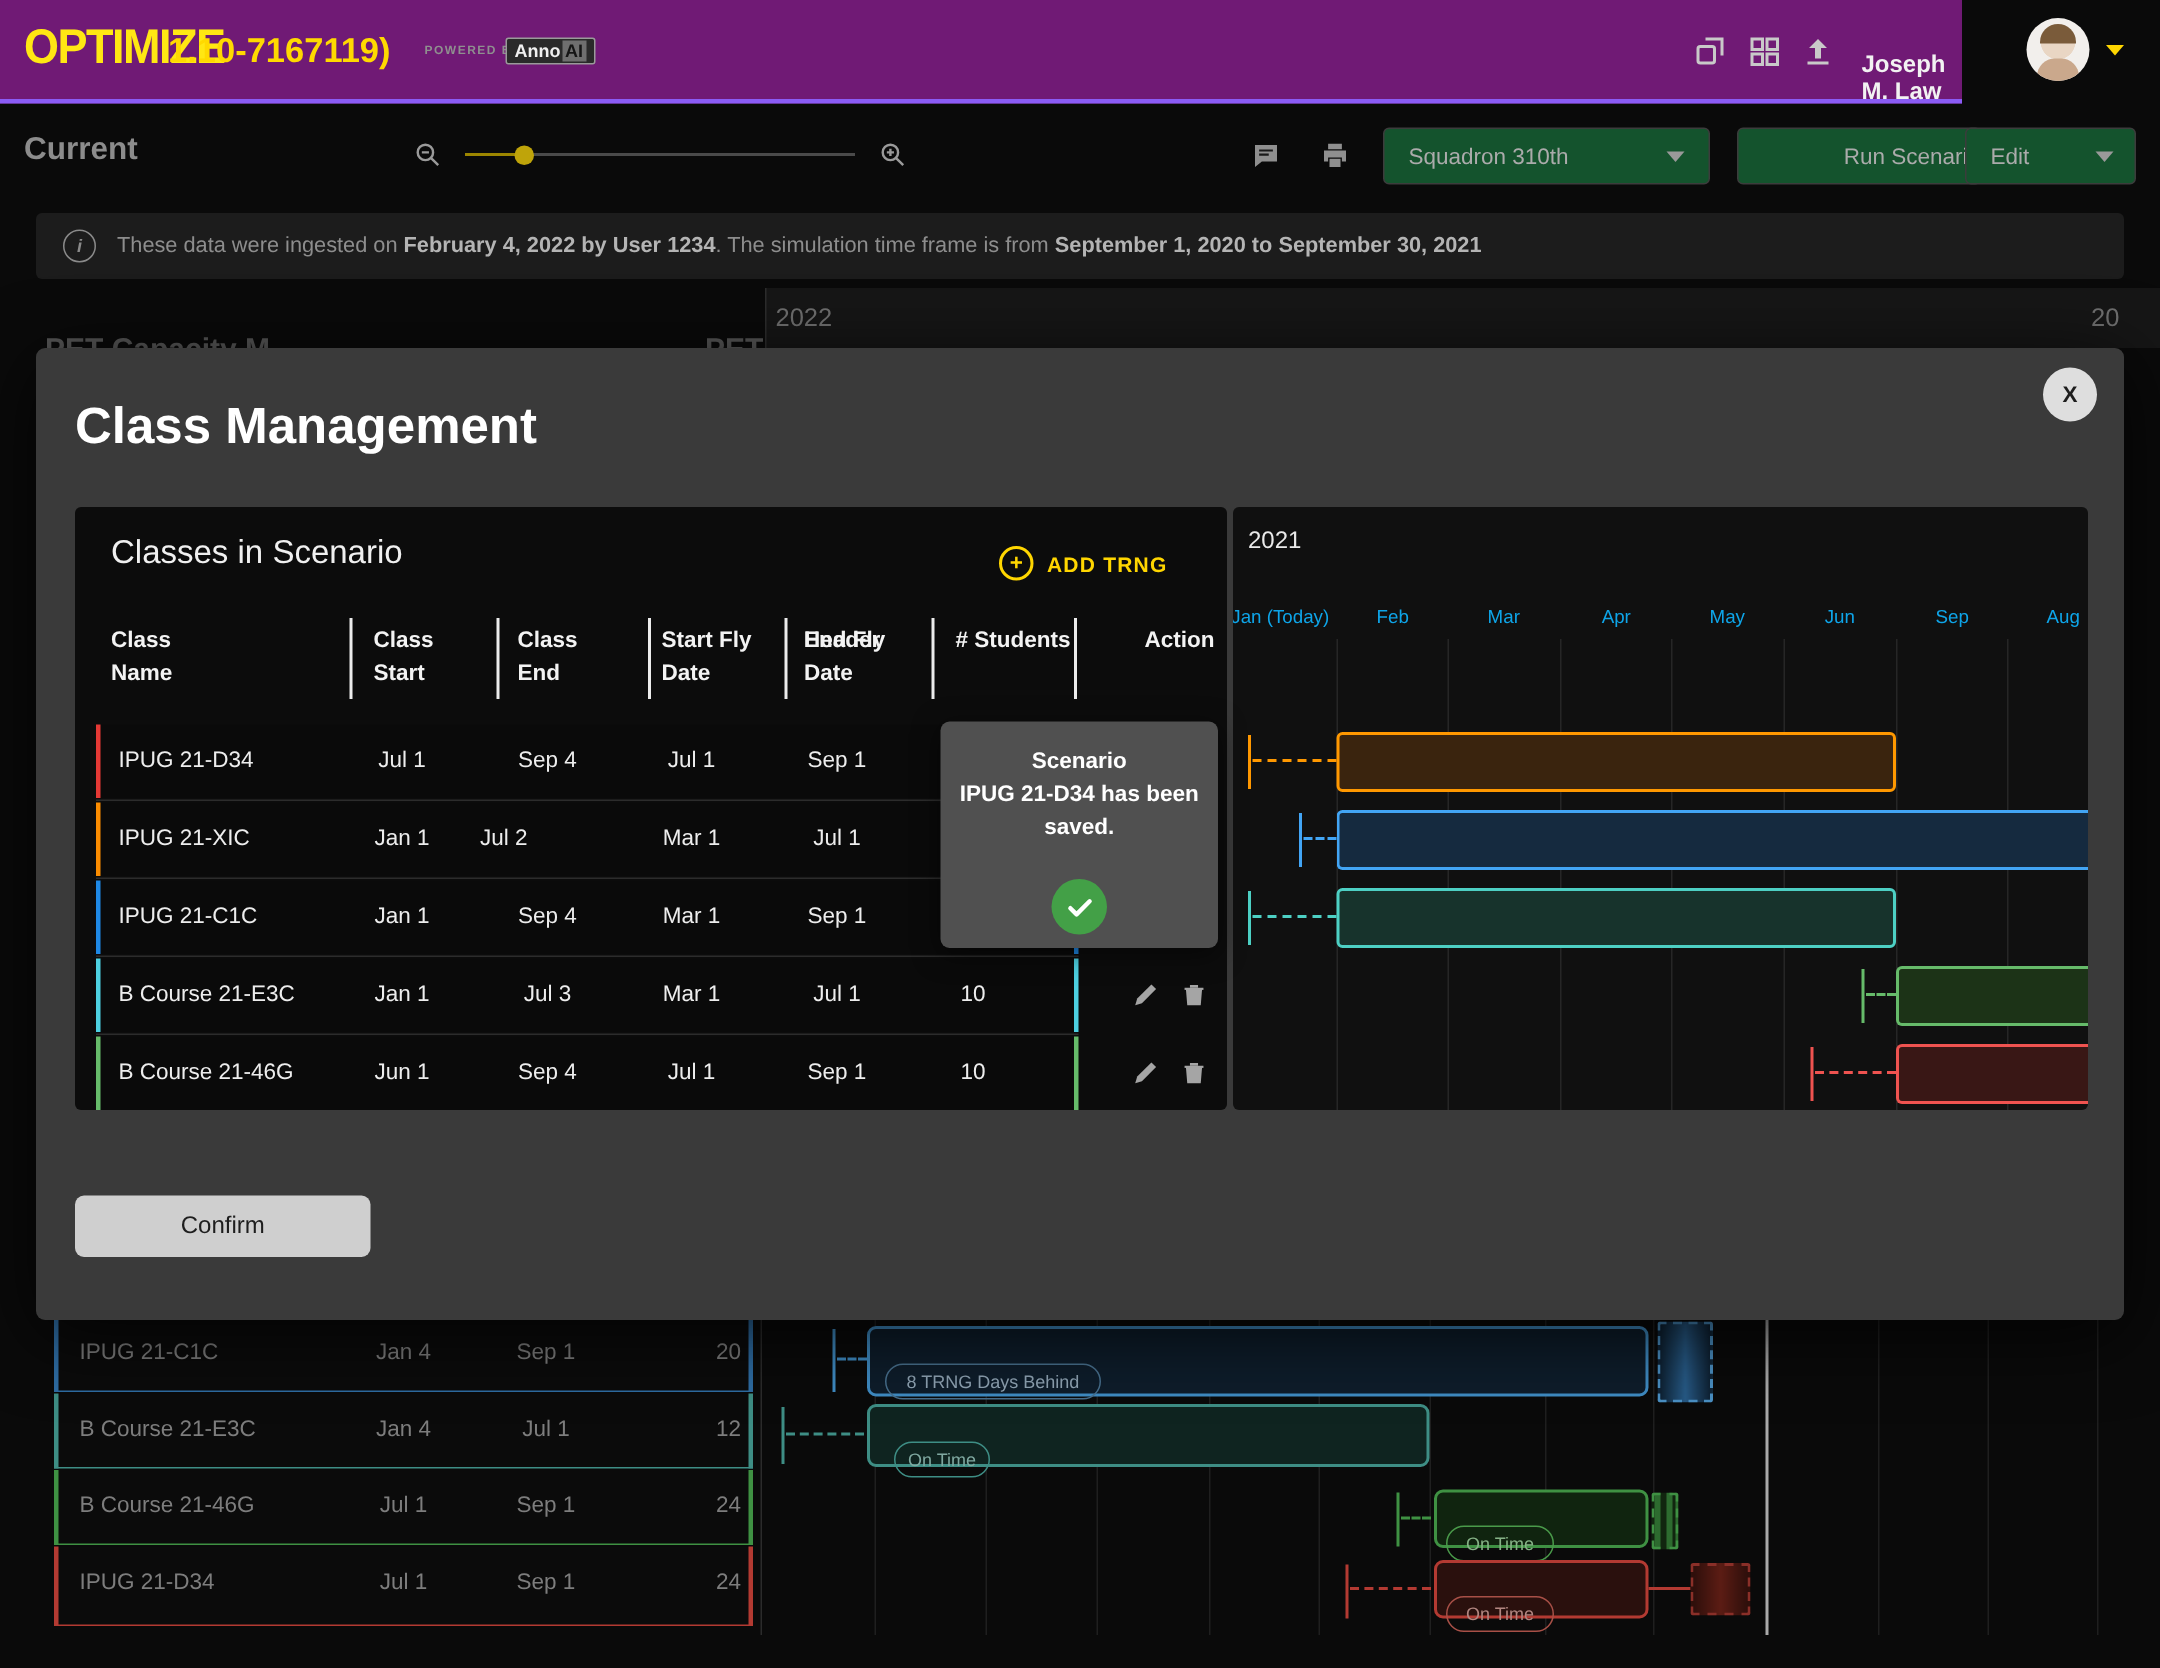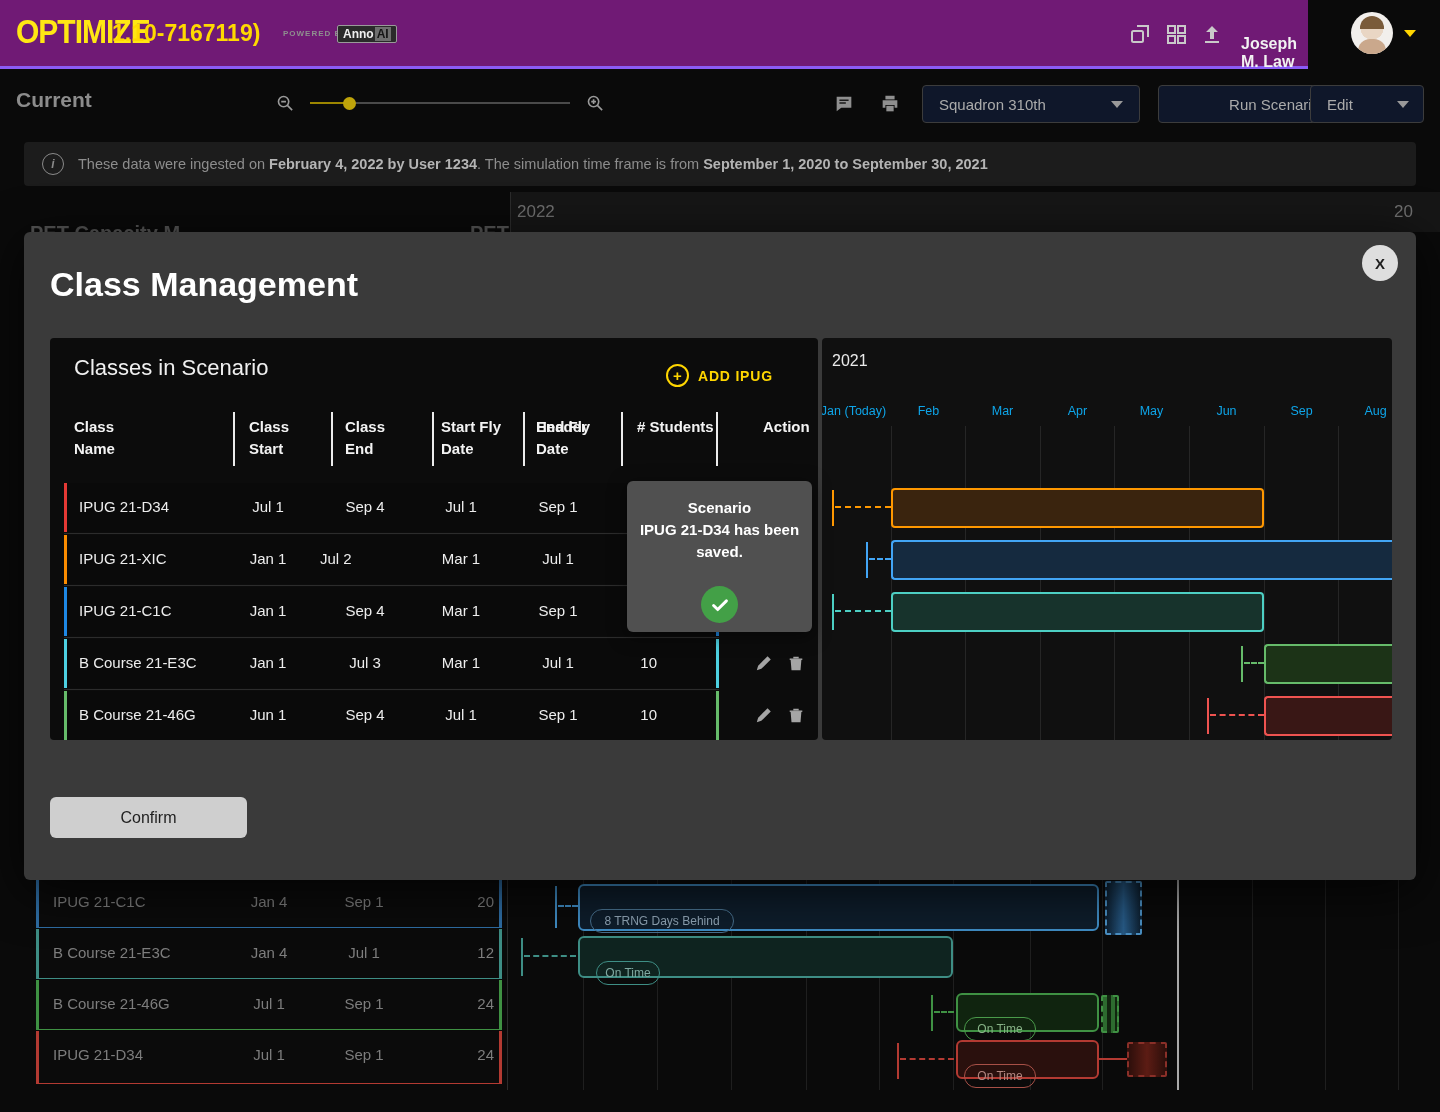--- a/index.html
+++ b/index.html
@@ -22,21 +22,21 @@
   .avatar .hair{position:absolute;left:9px;top:4px;width:24px;height:13px;border-radius:12px 12px 0 0;background:#7a5b3a;}
   .avatar .body{position:absolute;left:7px;top:27px;width:28px;height:16px;border-radius:12px 12px 0 0;background:#caa88c;}
   .caret{width:0;height:0;border-left:6px solid transparent;border-right:6px solid transparent;border-top:7px solid #999;}
   .caret.yellow{border-top-color:#ffd600;}
 
   
   .view-label{position:absolute;left:16px;top:88px;font-size:21px;font-weight:700;color:#8c8c8c;}
   .slider-track{position:absolute;left:310px;top:102px;width:260px;height:2px;background:#4a4a4a;}
   .slider-active{position:absolute;left:310px;top:102px;width:39px;height:2px;background:#9c8600;}
   .slider-thumb{position:absolute;left:343px;top:97px;width:13px;height:13px;border-radius:50%;background:#bfa40a;cursor:pointer;}
-  .ctl-btn{position:absolute;top:85px;height:38px;border:1px solid #3c3c3c;border-radius:4px;background:#0f172a;
+  .ctl-btn{position:absolute;top:85px;height:38px;border:1px solid #3c3c3c;border-radius:4px;background:#14532d;
            color:#ababab;font-size:15px;display:flex;align-items:center;cursor:pointer;box-sizing:border-box;}
 
   
   .banner{position:absolute;left:24px;top:142px;width:1392px;height:44px;background:#1c1c1c;border-radius:4px;
           display:flex;align-items:center;color:#8d8d8d;font-size:14.5px;}
   .banner b{color:#b4b4b4;font-weight:700;}
   .info-ic{width:20px;height:20px;border:1.6px solid #8a8a8a;border-radius:50%;margin:0 14px 0 18px;
            display:flex;align-items:center;justify-content:center;font-size:12px;font-style:italic;font-weight:700;color:#8a8a8a;flex:0 0 auto;}
 
   
@@ -258,21 +258,21 @@
   <div class="gbar" style="left:1127px;top:1042px;width:40px;height:35px;border:2px dashed #8a2f28;border-radius:2px;background:linear-gradient(90deg,#2e0f0b,#5c1c14,#2e0f0b)"></div>
 
   <div class="modal">
     <div class="modal-title">Class Management</div>
     <div class="close-btn">X</div>
 
     <div class="panel">
       <div class="panel-title">Classes in Scenario</div>
       <div class="addclass">
         <div class="plus-circ">+</div>
-        <span>ADD IPUG</span>
+        <span>ADD TRNG</span>
       </div>
 
       <div class="col-h" style="left:24px">
         <span>Class</span><span class="l2">Name</span></div>
       <div class="col-sep" style="left:183px"></div>
       <div class="col-h" style="left:199px">
         <span>Class</span><span class="l2">Start</span></div>
       <div class="col-sep" style="left:281px"></div>
       <div class="col-h" style="left:295px">
         <span>Class</span><span class="l2">End</span></div>

